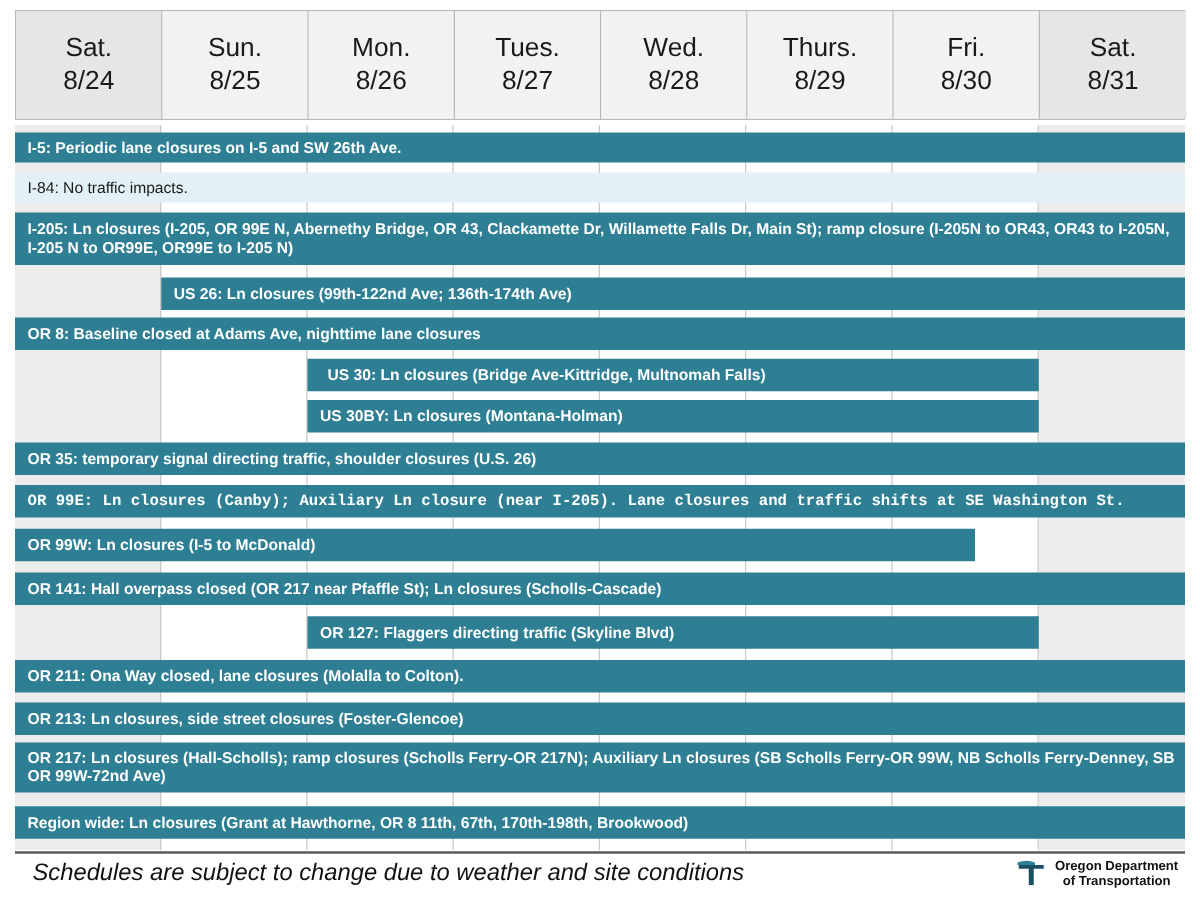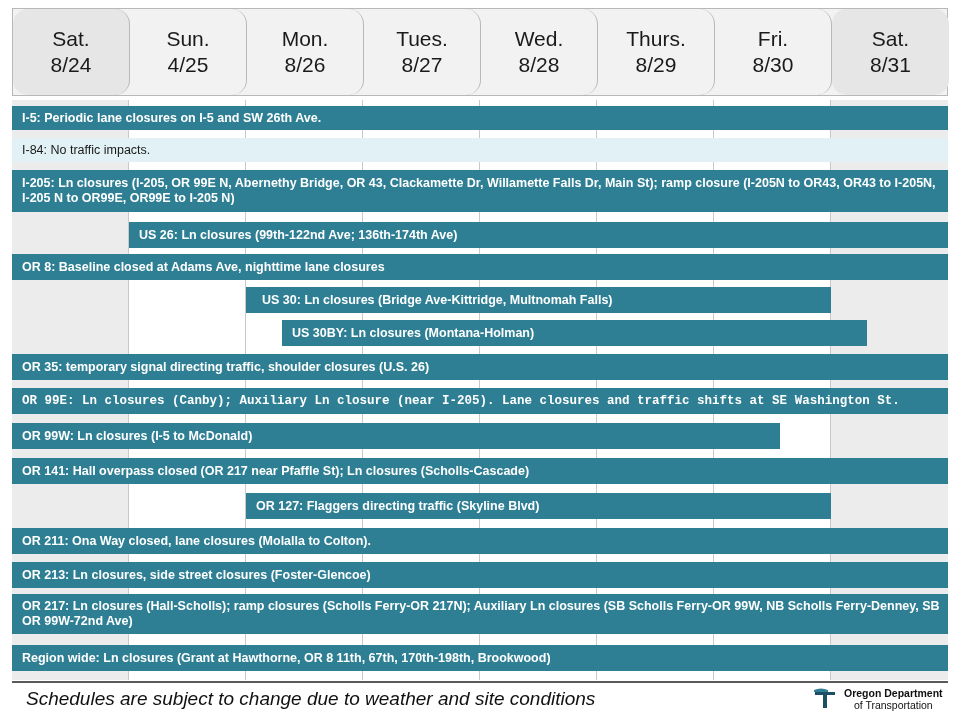--- a/index.html
+++ b/index.html
@@ -38,21 +38,20 @@
     border-right: 1px solid #b8b8b8;
     box-sizing: border-box;
     display: flex;
     flex-direction: column;
     align-items: center;
     justify-content: center;
     font-size: 21px;
     color: #1a1a1a;
     line-height: 1.25;
     background: #f2f2f2;
-    border-radius: 15px;
   }
   .header-cell:last-child {
     border-right: none;
   }
   .header-cell.shaded {
     background: #e6e6e6;
   }
   .header-cell .dow { }
   .header-cell .date { }
 
@@ -124,21 +123,21 @@
     height: 26px;
     position: relative;
     flex: 0 0 26px;
   }
   .logo-text {
     font-size: 10.5px;
     font-weight: bold;
     color: #111111;
     line-height: 1.15;
   }
-  .logo-text .l2 { font-weight: normal; }
+  .logo-text .l2 { font-weight: bold; }
   .bottom-rule {
     position: absolute;
     left: 12px;
     top: 681px;
     width: 936px;
     height: 2px;
     background: #5a5a5a;
   }
 </style>
 </head>
@@ -146,21 +145,21 @@
 
 <div class="sheet">
 
   <div class="header-row">
     <div class="header-cell shaded">
       <span class="dow">Sat.</span>
       <span class="date">8/24</span>
     </div>
     <div class="header-cell">
       <span class="dow">Sun.</span>
-      <span class="date">4/25</span>
+      <span class="date">8/25</span>
     </div>
     <div class="header-cell">
       <span class="dow">Mon.</span>
       <span class="date">8/26</span>
     </div>
     <div class="header-cell">
       <span class="dow">Tues.</span>
       <span class="date">8/27</span>
     </div>
     <div class="header-cell">
@@ -206,21 +205,21 @@
       </div>
       <div class="bar" style="left: 129px; width: 819px; top: 222px; height: 26px;">
         <span>US 26:  Ln closures (99th-122nd Ave; 136th-174th Ave)</span>
       </div>
       <div class="bar" style="left: 12px; width: 936px; top: 254px; height: 26px;">
         <span>OR 8:  Baseline closed at Adams Ave, nighttime lane closures</span>
       </div>
       <div class="bar" style="left: 246px; width: 585px; top: 287px; height: 26px; padding-left: 16px;">
         <span>US 30: Ln closures (Bridge Ave-Kittridge, Multnomah Falls)</span>
       </div>
-      <div class="bar" style="left: 246px; width: 585px; top: 320px; height: 26px; margin-left: 36px;">
+      <div class="bar" style="left: 246px; width: 585px; top: 320px; height: 26px;">
         <span>US 30BY: Ln closures (Montana-Holman)</span>
       </div>
       <div class="bar" style="left: 12px; width: 936px; top: 354px; height: 26px;">
         <span>OR 35:  temporary signal directing traffic, shoulder closures (U.S. 26)</span>
       </div>
       <div class="bar" style="left: 12px; width: 936px; top: 388px; height: 26px; font-family: Liberation Mono, monospace;">
         <span>OR 99E:  Ln closures (Canby); Auxiliary Ln closure (near I-205). Lane closures and traffic shifts at SE Washington St.</span>
       </div>
       <div class="bar" style="left: 12px; width: 768px; top: 423px; height: 26px;">
         <span>OR 99W: Ln closures (I-5 to McDonald)</span>

